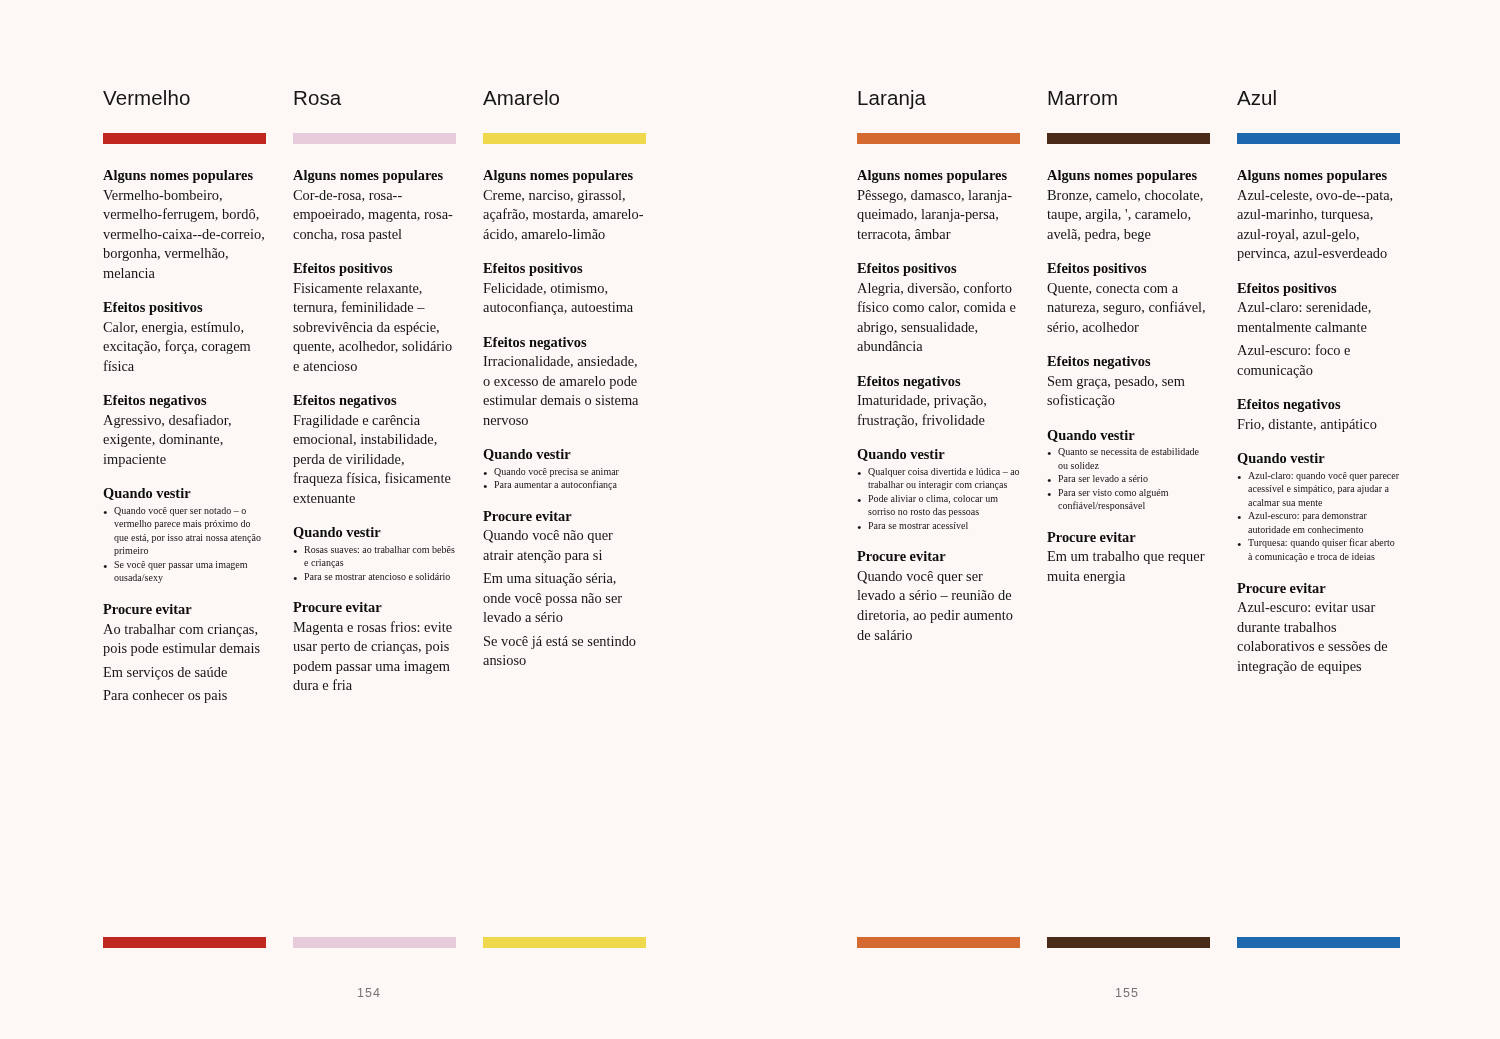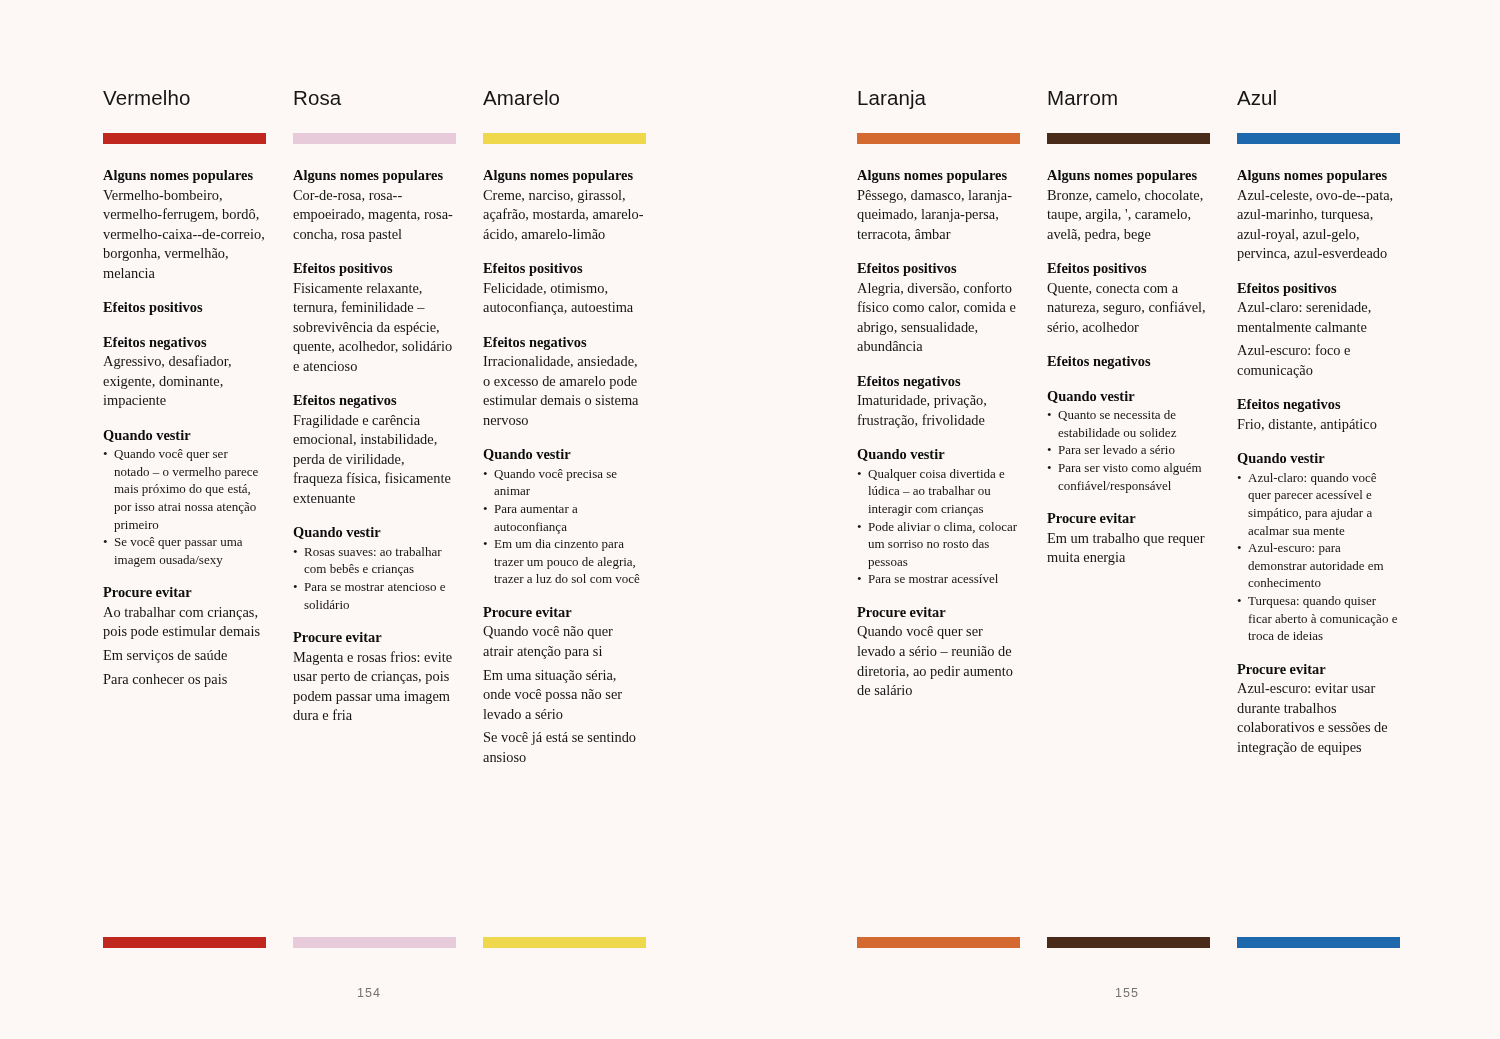--- a/index.html
+++ b/index.html
@@ -101,21 +101,21 @@
   ul.sec-list {
     list-style: none;
     margin: 0;
     padding: 0;
   }
   ul.sec-list li {
     position: relative;
     padding-left: 11px;
     margin-bottom: 0px;
     font-family: "Liberation Serif", serif;
-    font-size: 13px;
+    font-size: 10px;
     line-height: 1.355;
     color: #151515;
   }
   ul.sec-list li::before {
     content: "\2022";
     position: absolute;
     left: 0;
     top: 0;
     font-size: 13px;
     line-height: 1.43;
@@ -144,20 +144,21 @@
         <div class="column">
           <div class="col-title">Vermelho</div>
           <div class="swatch-top" style="background: rgb(192, 40, 31);"></div>
           <div class="col-body">
             <div class="sec">
               <div class="sec-head">Alguns nomes populares</div>
               <div class="sec-para">Vermelho-bombeiro, vermelho-ferrugem, bordô, vermelho-caixa--de-correio, borgonha, vermelhão, melancia</div>
             </div>
             <div class="sec">
               <div class="sec-head">Efeitos positivos</div>
+              <div class="sec-para">Calor, energia, estímulo, excitação, força, coragem física</div>
             </div>
             <div class="sec">
               <div class="sec-head">Efeitos negativos</div>
               <div class="sec-para">Agressivo, desafiador, exigente, dominante, impaciente</div>
             </div>
             <div class="sec">
               <div class="sec-head">Quando vestir</div>
               <ul class="sec-list">
                 <li>Quando você quer ser notado – o vermelho parece mais próximo do que está, por isso atrai nossa atenção primeiro</li>
                 <li>Se você quer passar uma imagem ousada/sexy</li>
@@ -216,21 +217,20 @@
             </div>
             <div class="sec">
               <div class="sec-head">Efeitos negativos</div>
               <div class="sec-para">Irracionalidade, ansiedade, o excesso de amarelo pode estimular demais o sistema nervoso</div>
             </div>
             <div class="sec">
               <div class="sec-head">Quando vestir</div>
               <ul class="sec-list">
                 <li>Quando você precisa se animar</li>
                 <li>Para aumentar a autoconfiança</li>
-                <li>Em um dia cinzento para trazer um pouco de alegria, trazer a luz do sol com você</li>
               </ul>
             </div>
             <div class="sec">
               <div class="sec-head">Procure evitar</div>
               <div class="sec-para">Quando você não quer atrair atenção para si</div>
               <div class="sec-para">Em uma situação séria, onde você possa não ser levado a sério</div>
               <div class="sec-para">Se você já está se sentindo ansioso</div>
             </div>
           </div>
           <div class="swatch-bottom" style="background: rgb(240, 216, 76);"></div>
@@ -279,20 +279,21 @@
             <div class="sec">
               <div class="sec-head">Alguns nomes populares</div>
               <div class="sec-para">Bronze, camelo, chocolate, taupe, argila, ', caramelo, avelã, pedra, bege</div>
             </div>
             <div class="sec">
               <div class="sec-head">Efeitos positivos</div>
               <div class="sec-para">Quente, conecta com a natureza, seguro, confiável, sério, acolhedor</div>
             </div>
             <div class="sec">
               <div class="sec-head">Efeitos negativos</div>
+              <div class="sec-para">Sem graça, pesado, sem sofisticação</div>
             </div>
             <div class="sec">
               <div class="sec-head">Quando vestir</div>
               <ul class="sec-list">
                 <li>Quanto se necessita de estabilidade ou solidez</li>
                 <li>Para ser levado a sério</li>
                 <li>Para ser visto como alguém confiável/responsável</li>
               </ul>
             </div>
             <div class="sec">

